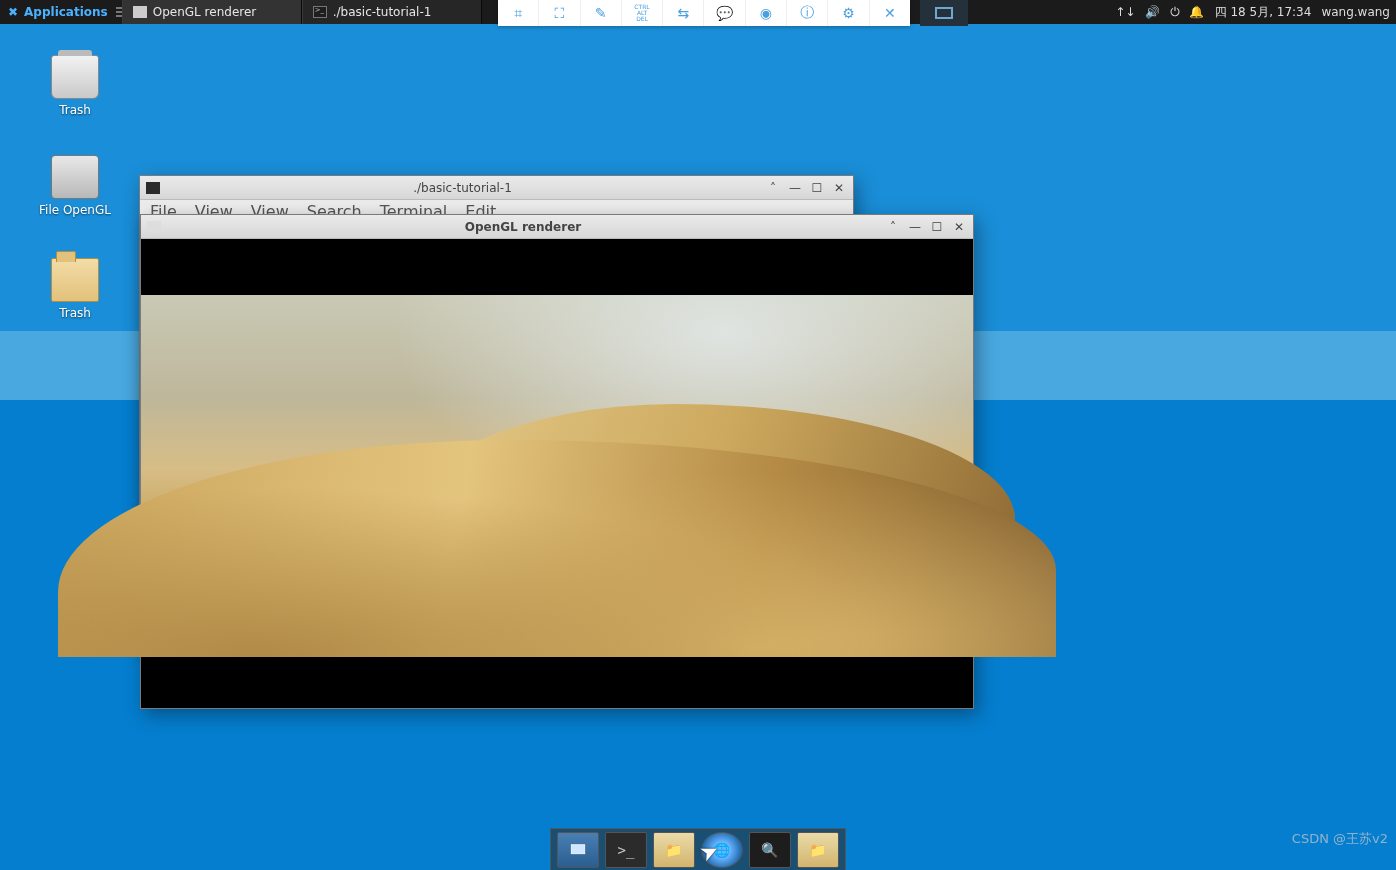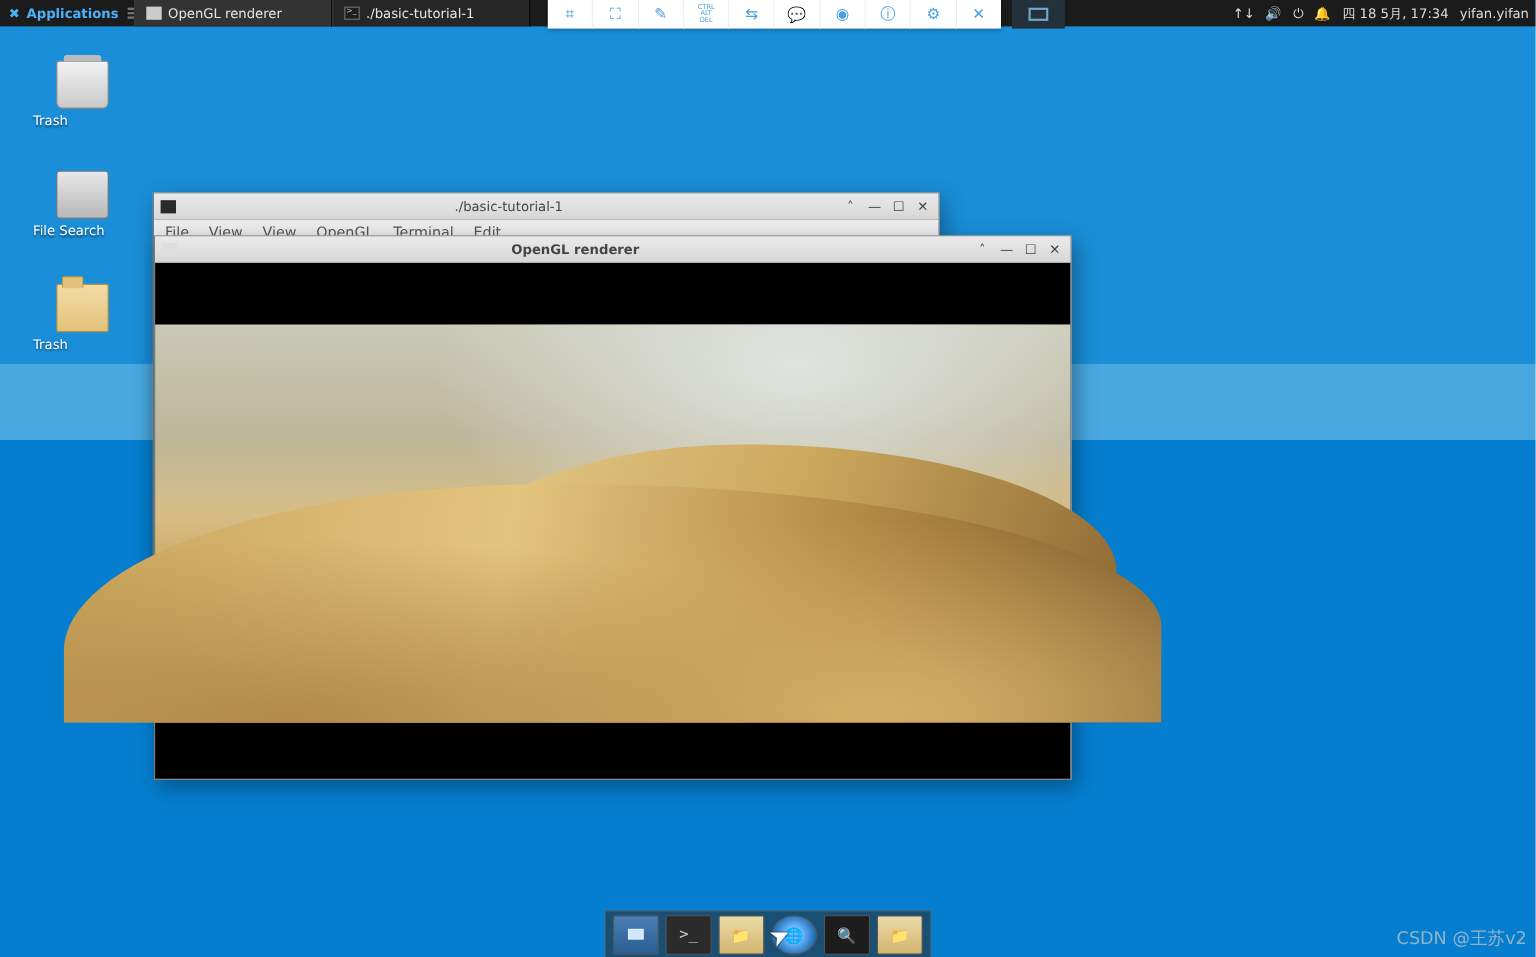--- a/index.html
+++ b/index.html
@@ -35,42 +35,42 @@
   background: #fff; display: flex; align-items: center;
   box-shadow: 0 1px 4px rgba(0,0,0,0.3);
 }
 .vnc-btn { flex: 1; display:flex; align-items:center; justify-content:center; height:100%; border-right:1px solid #eee; color:#4aa0de; font-size:14px;}
 .vnc-btn:last-child{border-right:none;}
 .vnc-ctrl{ font-size:6px; line-height:6px; text-align:center; color:#4aa0de;}
 .vnc-extra{ position:absolute; top:0; left:920px; height:26px; width:48px; background:#24303a; display:flex; align-items:center; justify-content:center;}
 .vnc-extra-ico{ width:18px; height:12px; border:2px solid #6fa8cc; }
 
 
-.desktop-icon { position: absolute; width: 90px; color: #fff; text-shadow: 0 1px 2px rgba(0,0,0,0.6); }
+.desktop-icon { position: absolute; width: 90px; text-align: center; color: #fff; text-shadow: 0 1px 2px rgba(0,0,0,0.6); }
 .desktop-icon .glyph { width: 48px; height: 44px; margin: 0 auto 4px; }
 .di-trash .glyph { background: linear-gradient(#f2f2f2,#c9c9c9); border: 1px solid #888; border-radius: 3px 3px 6px 6px; position:relative;}
 .di-trash .glyph::before{content:"";position:absolute;top:-6px;left:6px;right:6px;height:6px;background:#bbb;border-radius:3px 3px 0 0;}
 .di-fs .glyph { background: linear-gradient(#e8e8e8,#b8b8b8); border: 1px solid #777; border-radius:4px;}
 .di-home .glyph { background: linear-gradient(#f3dca8,#e2c27a); border:1px solid #b08f45; border-radius:2px; position:relative;}
 .di-home .glyph::before{content:"";position:absolute;top:-8px;left:4px;width:18px;height:10px;background:#e2c27a;border:1px solid #b08f45;border-bottom:none;border-radius:2px 2px 0 0;}
 
 
 .win {
   position: absolute; background: #f0efee; border: 1px solid #7a7a7a;
   box-shadow: 4px 6px 18px rgba(0,0,0,0.35);
 }
 .win-titlebar {
   height: 24px; background: linear-gradient(#eaeaea,#d7d7d7);
   display:flex; align-items:center; padding:0 6px; gap:6px;
   border-bottom: 1px solid #bcbcbc;
 }
 .win-ico { width:14px; height:12px; background:#2a2a2a; }
 .win-title { flex:1; text-align:center; color:#444; font-size:12px;}
 .win-ctl { width:16px; height:16px; display:flex; align-items:center; justify-content:center; color:#444; font-size:12px;}
-.win-menu { height:22px; display:flex; align-items:center; gap:18px; padding:0 10px; color:#555; font-size:13px; background:#ececec;}
+.win-menu { height:22px; display:flex; align-items:center; gap:18px; padding:0 10px; color:#555; font-size:16px; background:#ececec;}
 
 
 .win-terminal { top:175px; left:139px; width:715px; height:470px; }
 
 .win-gl { top:214px; left:140px; width:834px; height:495px; }
 .win-gl .content { position:absolute; top:24px; left:0; right:0; bottom:0; background:#000;}
 .video-frame{
   position:absolute; left:0; right:0; top:56px; bottom:51px;
   background:
     radial-gradient(ellipse at 70% 10%, #dfe4e1 0%, rgba(223,228,225,0) 40%),
@@ -98,21 +98,21 @@
 .dock-item{ width:42px; height:36px; background:#2b2b2b; border:1px solid #555; display:flex; align-items:center; justify-content:center; color:#ccc; font-size:14px; border-radius:2px;}
 .dock-item.current{ background: linear-gradient(#4a7fb4,#2a5e90); }
 .dock-item.files{ background: linear-gradient(#eadba8,#d3b46d); }
 .dock-item.web{ background: radial-gradient(circle,#6cb5ff 30%,#1260a4 80%); border-radius:50%; }
 .dock-item.search{ background:#1d1d1d; }
 .dock-item svg{width:18px;height:18px;}
 
 .cursor{ position:absolute; bottom:6px; left:700px; font-size:22px; color:#fff; text-shadow:0 0 2px #000; transform: rotate(-25deg); pointer-events:none;}
 
 
-.wm { position:absolute; right:8px; bottom:6px; color:#c0c4c8; font-size:16px; opacity:0.75;}
+.wm { position:absolute; right:8px; bottom:22px; color:#c0c4c8; font-size:13px; opacity:0.75;}
 </style>
 </head>
 <body>
 
 <div class="top-panel">
   <div class="panel-left">
     <div class="panel-btn app-x">
       <span>✖</span>
       <span>Applications</span>
     </div>
@@ -131,21 +131,21 @@
       <span>./basic-tutorial-1</span>
     </div>
   </div>
 
   <div class="panel-right">
     <span class="tray-ico">↑↓</span>
     <span class="tray-ico">🔊</span>
     <span class="tray-ico">⏻</span>
     <span class="tray-ico">🔔</span>
     <span class="tray-ico">四 18 5月, 17:34</span>
-    <span class="tray-ico">yifan.yifan</span>
+    <span class="tray-ico">wang.wang</span>
   </div>
 </div>
 
 <div class="vnc-toolbar">
   <div class="vnc-btn">⌗</div>
   <div class="vnc-btn">⛶</div>
   <div class="vnc-btn">✎</div>
   <div class="vnc-btn">
       <div class="vnc-ctrl">CTRL<br>ALT<br>DEL</div>
     </div>
@@ -159,41 +159,41 @@
 <div class="vnc-extra">
   <span class="vnc-extra-ico"></span>
 </div>
 
 <div class="desktop-icon di-trash" style="top:55px;left:30px">
   <div class="glyph"></div>
   <div>Trash</div>
 </div>
 <div class="desktop-icon di-fs" style="top:155px;left:30px">
   <div class="glyph"></div>
-  <div>File Search</div>
+  <div>File OpenGL</div>
 </div>
 <div class="desktop-icon di-home" style="top:258px;left:30px">
   <div class="glyph"></div>
   <div>Trash</div>
 </div>
 
 <div class="win win-terminal">
   <div class="win-titlebar">
     <span class="win-ico"></span>
     <span class="win-title">./basic-tutorial-1</span>
     <span class="win-ctl">˄</span>
     <span class="win-ctl">—</span>
     <span class="win-ctl">☐</span>
     <span class="win-ctl">✕</span>
   </div>
   <div class="win-menu">
     <span>File</span>
     <span>View</span>
     <span>View</span>
-    <span>OpenGL</span>
+    <span>Search</span>
     <span>Terminal</span>
     <span>Edit</span>
   </div>
 </div>
 
 <div class="win win-gl">
   <div class="win-titlebar">
     <span class="win-ico" style="background:#ddd"></span>
     <span class="win-title" style="font-weight:bold">OpenGL renderer</span>
     <span class="win-ctl">˄</span>

